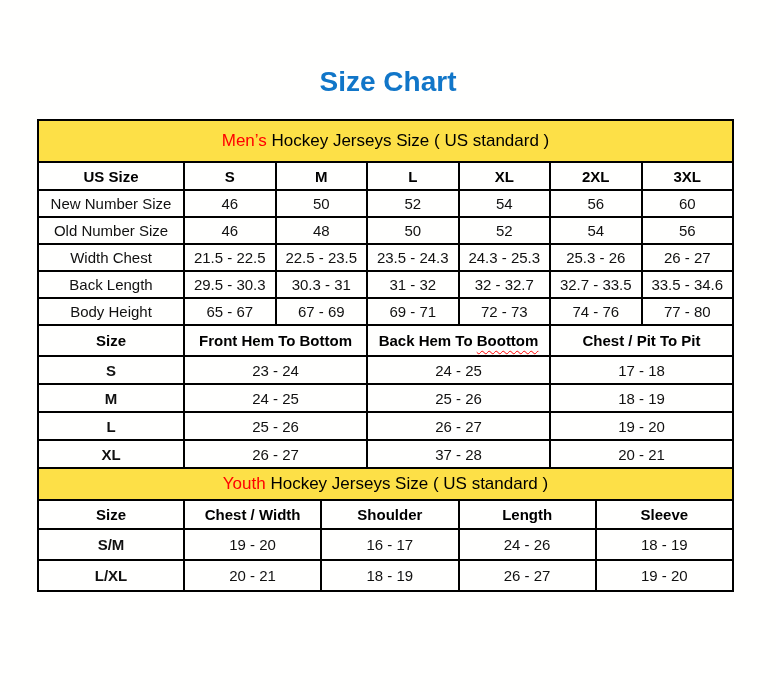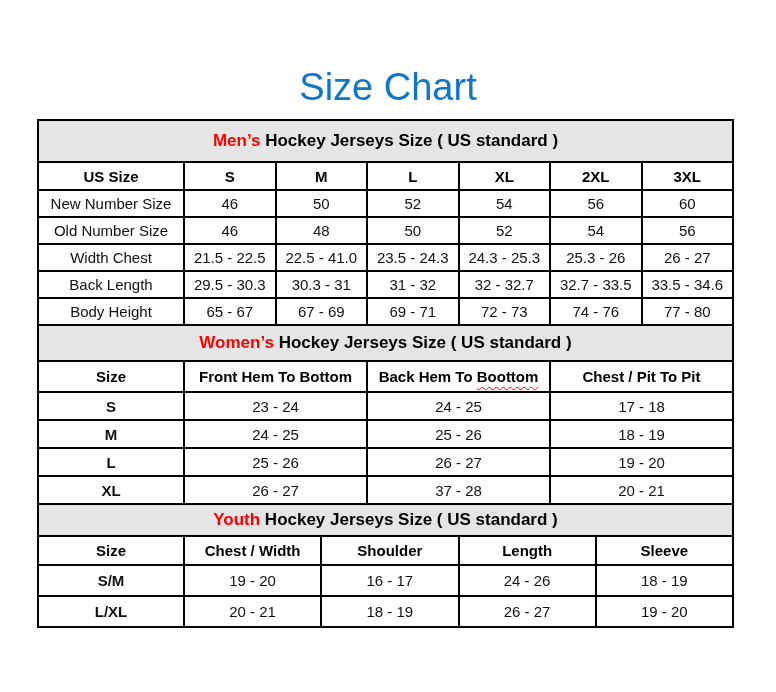--- a/index.html
+++ b/index.html
@@ -7,43 +7,43 @@
   body {
     width: 776px; height: 692px;
     background: #fffffe;
     font-family: "Liberation Sans", sans-serif;
     position: relative;
     color: #111;
   }
   .page-title {
     position: absolute; top: 66px; left: 0; width: 776px;
     text-align: center;
-    font-size: 38px; font-weight: normal;
+    font-size: 28px; font-weight: bold;
     color: #1176c8;
     letter-spacing: 0px;
   }
   .tables-wrap { position: absolute; left: 37px; top: 119px; width: 697px; }
   table.size-table {
     border-collapse: collapse;
     table-layout: fixed;
     width: 697px;
   }
   table.size-table + table.size-table { margin-top: -2px; }
   .size-table td, .size-table th {
     border: 2px solid #000;
     text-align: center;
     vertical-align: middle;
     font-size: 15px;
     padding: 0 2px;
     overflow: hidden;
     white-space: nowrap;
   }
   .banner-row td {
-    background: #e5e5e5;
-    font-weight: bold;
+    background: #fde047;
+    font-weight: normal;
     font-size: 17px;
     color: #000;
   }
   .banner-row .hl { color: #ff0000; }
   .header-row th { font-weight: bold; color: #000; }
   .data-row td { font-weight: normal; }
   .data-row td.bold-label { font-weight: bold; }
   .squiggle {
     text-decoration: underline wavy #ff0000 1px;
     text-decoration-skip-ink: none;
@@ -105,21 +105,21 @@
       <td>46</td>
       <td>48</td>
       <td>50</td>
       <td>52</td>
       <td>54</td>
       <td>56</td>
     </tr>
     <tr class="data-row">
       <td>Width Chest</td>
       <td>21.5 - 22.5</td>
-      <td>22.5 - 41.0</td>
+      <td>22.5 - 23.5</td>
       <td>23.5 - 24.3</td>
       <td>24.3 - 25.3</td>
       <td>25.3 - 26</td>
       <td>26 - 27</td>
     </tr>
     <tr class="data-row">
       <td>Back Length</td>
       <td>29.5 - 30.3</td>
       <td>30.3 - 31</td>
       <td>31 - 32</td>
@@ -140,23 +140,20 @@
     </table>
 
   <table class="size-table womens">
     <colgroup>
         <col style="width:146px">
         <col>
         <col>
         <col>
       </colgroup>
     <tbody>
-        <tr class="banner-row">
-      <td colspan="4"><span class="hl">Women’s</span><span> Hockey Jerseys Size ( US standard )</span></td>
-    </tr>
     <tr class="header-row">
       <th>Size</th>
       <th>Front Hem To Bottom</th>
       <th><span>Back Hem To </span><span class="squiggle">Boottom</span></th>
       <th>Chest / Pit To Pit</th>
     </tr>
     <tr class="data-row">
       <td class="bold-label">S</td>
       <td>23 - 24</td>
       <td>24 - 25</td>

